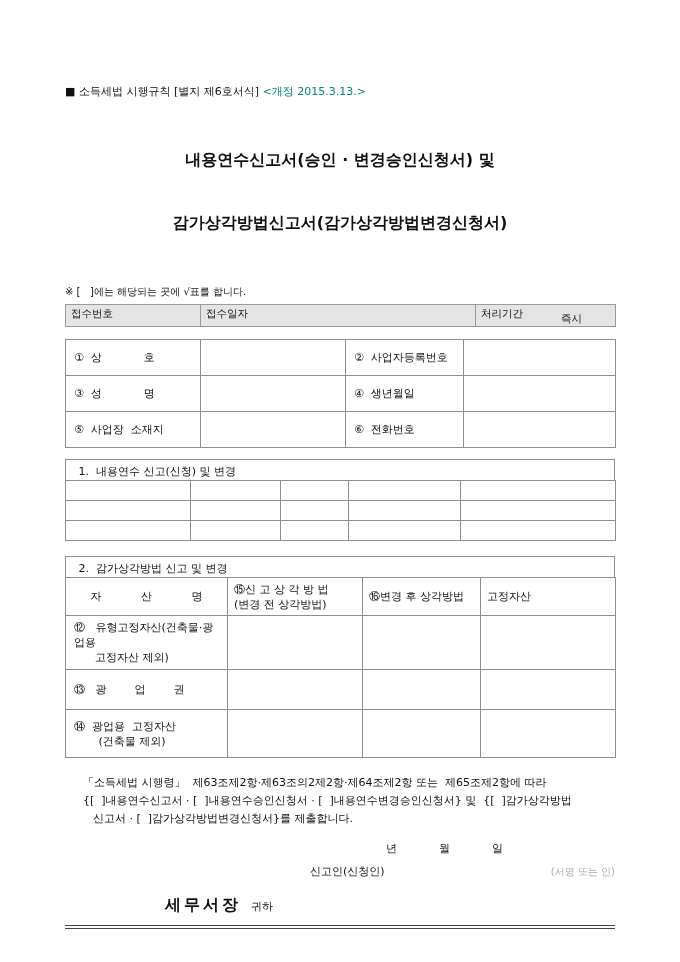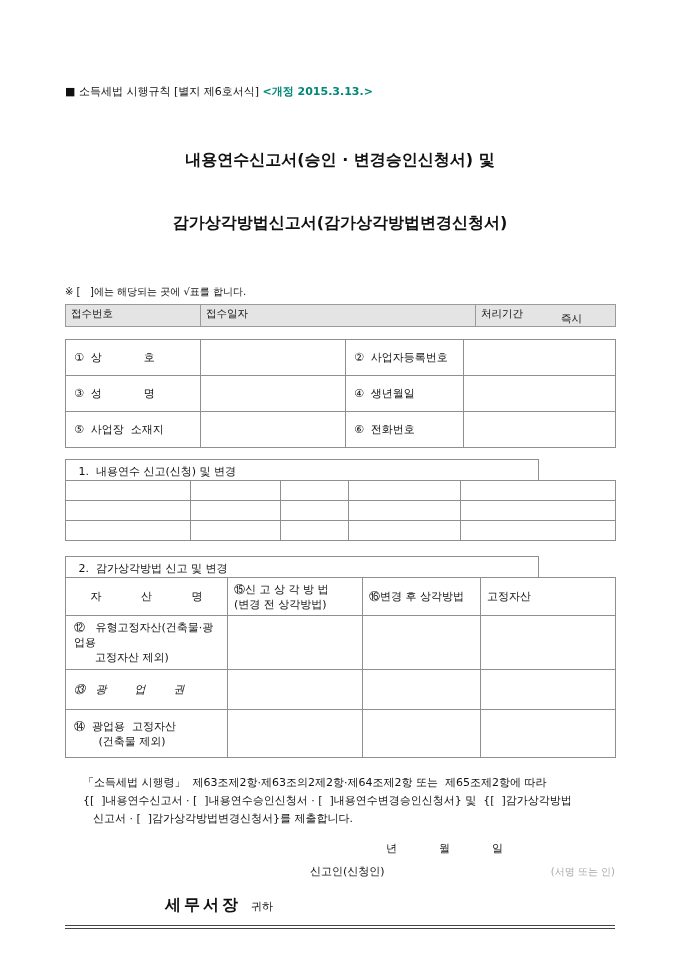--- a/index.html
+++ b/index.html
@@ -2,47 +2,47 @@
 <html style="--accent-teal: #008878; --bar-gray: #e4e4e4;"><head>
 <meta charset="utf-8">
 <style>
   * { margin:0; padding:0; box-sizing:border-box; }
   :root { --accent-teal:#008878; --bar-gray:#e4e4e4; --line:#8f8f8f; }
   body { background:#fff; font-family:"DejaVu Sans","Liberation Sans",sans-serif; color:#111; }
   .page { width:680px; height:962px; position:relative; background:#fff; overflow:hidden; }
   .inner { padding:84px 65px 0 65px; }
 
   .reg-line { font-size:11px; white-space:pre; }
-  .reg-line .teal { color:var(--accent-teal, #008878);font-weight:bold; }
+  .reg-line .teal { color:var(--accent-teal, #008878); }
 
   .title { text-align:center; font-weight:bold; font-size:16px; line-height:21px; margin-top:8px; white-space:pre-wrap; }
   .check-note { font-size:10px; margin-top:10px; white-space:pre; }
 
   table { border-collapse:collapse; width:550px; table-layout:fixed;border-radius:6px; }
   td { border:1px solid var(--line, #8f8f8f); font-size:11px; vertical-align:middle; }
 
   .receipt-bar { margin-top:5px; }
   .receipt-bar td { background:var(--bar-gray, #e4e4e4); height:22px; padding:2px 5px; vertical-align:top; font-size:10.5px; border-color:#9a9a9a; }
   .period-value { display:inline-block; margin-left:38px; position:relative; top:5px; }
 
   .info-table { margin-top:12px; }
   .info-table td { height:36px; }
   .lbl { padding-left:8px; white-space:pre; }
 
-  .section-box { width:474px; border:1px solid var(--line, #8f8f8f); font-size:11px; padding:4px 9px; margin-top:11px; height:22px; background:#fff; white-space:pre; }
+  .section-box { width:550px; border:1px solid var(--line, #8f8f8f); font-size:11px; padding:4px 9px; margin-top:11px; height:22px; background:#fff; white-space:pre; }
   .attached { margin-top:-1px; }
 
   .s1-table .hdr { height:36px; text-align:center; white-space:pre-wrap; }
   .s1-table .cell { height:20px; }
 
   .s2-table .hdr { height:38px; white-space:pre-wrap; padding:2px 6px; }
   .s2-table .hdr-center { text-align:center;font-family:Liberation Mono, monospace; }
   .s2-table .rowlbl { padding:4px 8px; white-space:pre-wrap; }
   .s2-table .r1 td { height:48px; }
-  .s2-table .r2 td { height:40px;font-style:italic; }
+  .s2-table .r2 td { height:40px; }
   .s2-table .r3 td { height:48px; }
 
   .decl { font-size:11px; line-height:18px; margin-top:16px; padding-left:18px; }
   .decl div { white-space:pre-wrap; }
   .decl .l3 { padding-left:10px; }
 
   .date-line { font-size:11px; text-align:right; padding-right:112px; margin-top:13px; white-space:pre; }
   .signer-line { font-size:11px; margin-top:8px; display:flex; align-items:flex-end; }
   .signer-line .signer { margin-left:245px; }
   .signer-line .sign-note { margin-left:auto; color:#a9a9a9; font-size:10px; }

